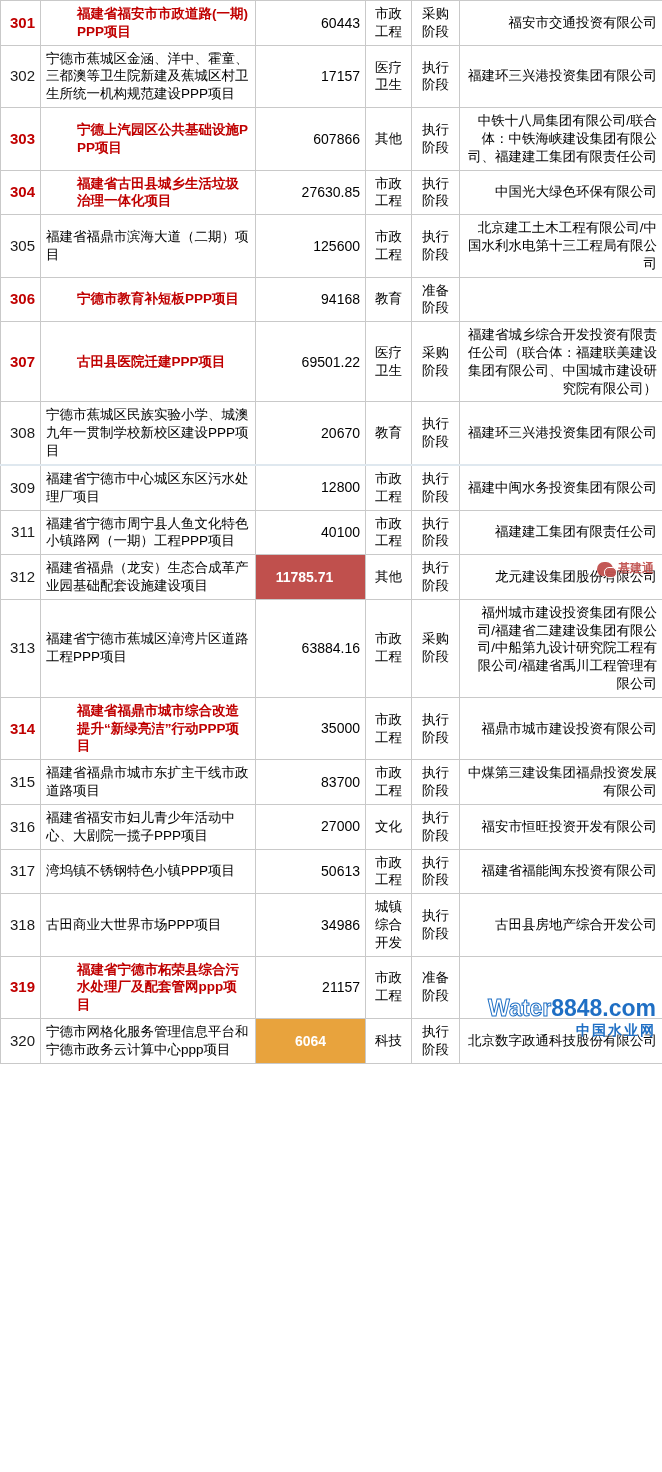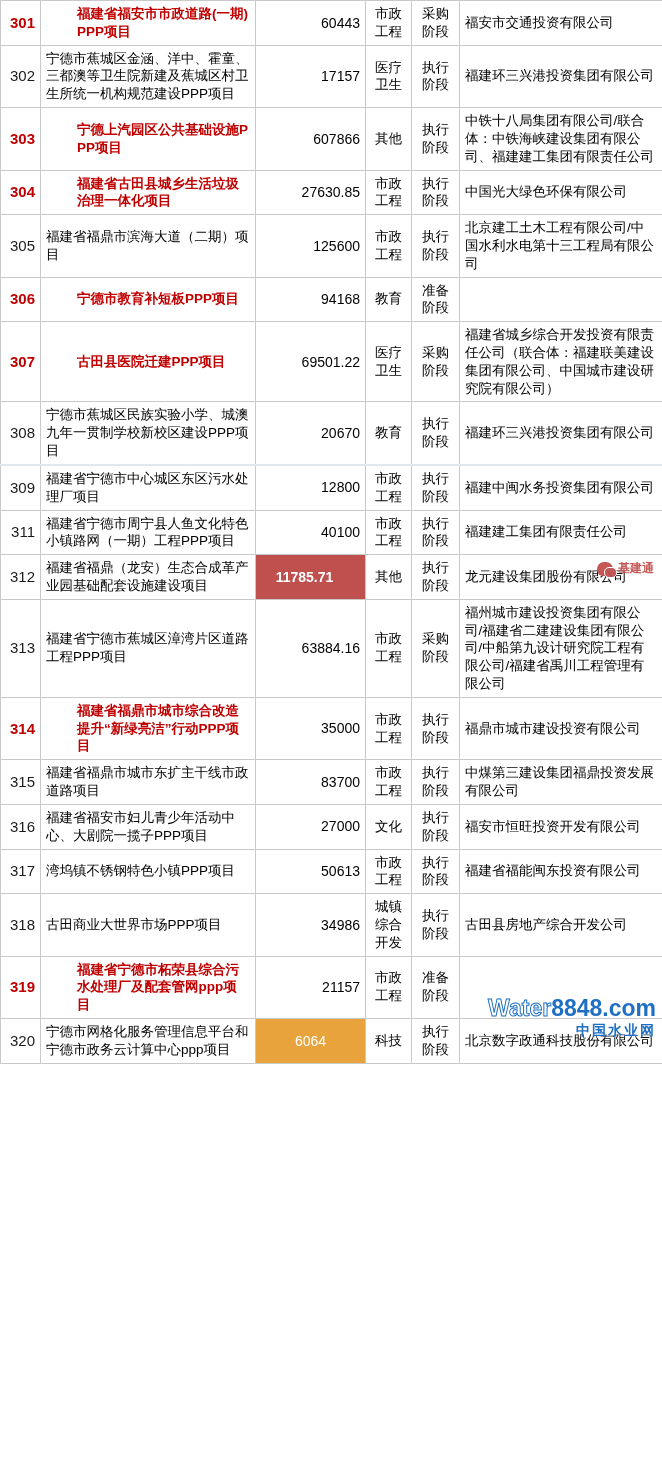--- a/index.html
+++ b/index.html
@@ -59,29 +59,29 @@
   td.amt.fill {
     background: #c0504d;
     color: #ffffff;
     font-weight: bold;
     text-align: center;
     padding-right: 17px;
   }
   td.amt.fill-orange {
     background: #e8a33d;
     color: #ffffff;
-    font-weight: normal;
+    font-weight: bold;
     text-align: center;
     padding-right: 5px;
   }
   td.type, td.stage {
     text-align: center;
   }
   td.org {
-    text-align: left;
+    text-align: right;
     margin-left: 48px;
   }
   tr.sep td {
     border-top: 2px solid #dfe8ef;
   }
 
   
   .wm-wechat {
     position: absolute;
     right: 8px;

